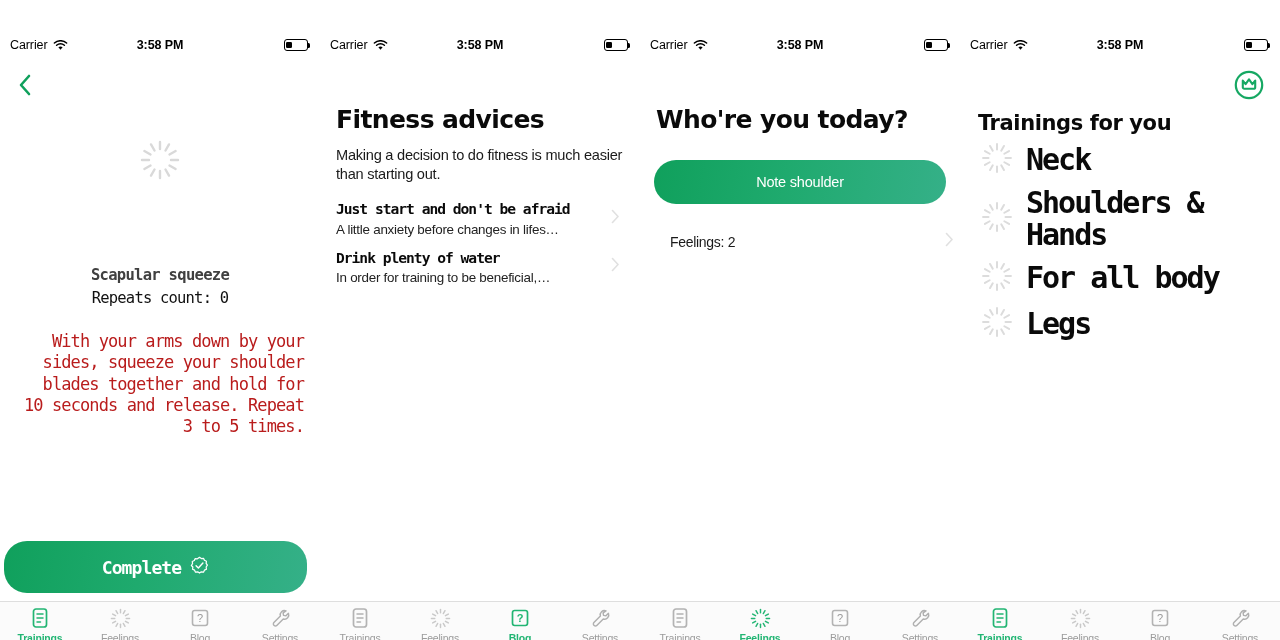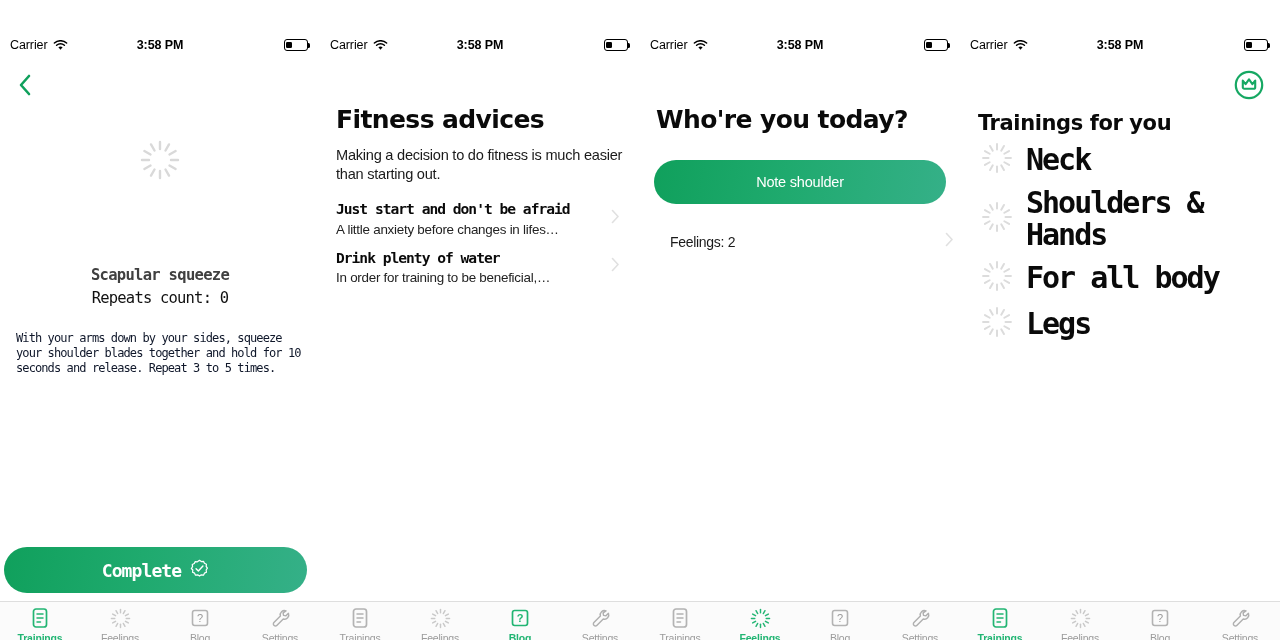--- a/index.html
+++ b/index.html
@@ -151,34 +151,35 @@
     text-align: center;
     font-family: "DejaVu Sans Mono", monospace;
     font-size: 15.5px;
     font-weight: 400;
     color: #111;
     letter-spacing: -0.8px;
     margin-top: 5px;
   }
   .exercise-desc {
     font-family: "DejaVu Sans Mono", monospace;
-    font-size: 12px;
+    font-size: 17px;
     font-weight: 400;
-    color: #0f172a;
+    color: #b91c1c;
     letter-spacing: -0.9px;
     line-height: 1.25;
     margin-top: 24px;
     padding: 0 2px;
+    text-align: right;
   }
 
   .complete-btn {
     position: absolute;
     left: 4px; right: 13px;
     bottom: 75px;
-    height: 46px;
+    height: 52px;
     border-radius: 23px;
     background: linear-gradient(100deg, #10a05c 0%, #1faa6e 45%, #35b088 100%);
     display: flex;
     align-items: center;
     justify-content: center;
     gap: 9px;
     cursor: pointer;
     border: none;
   }
   .complete-label {

